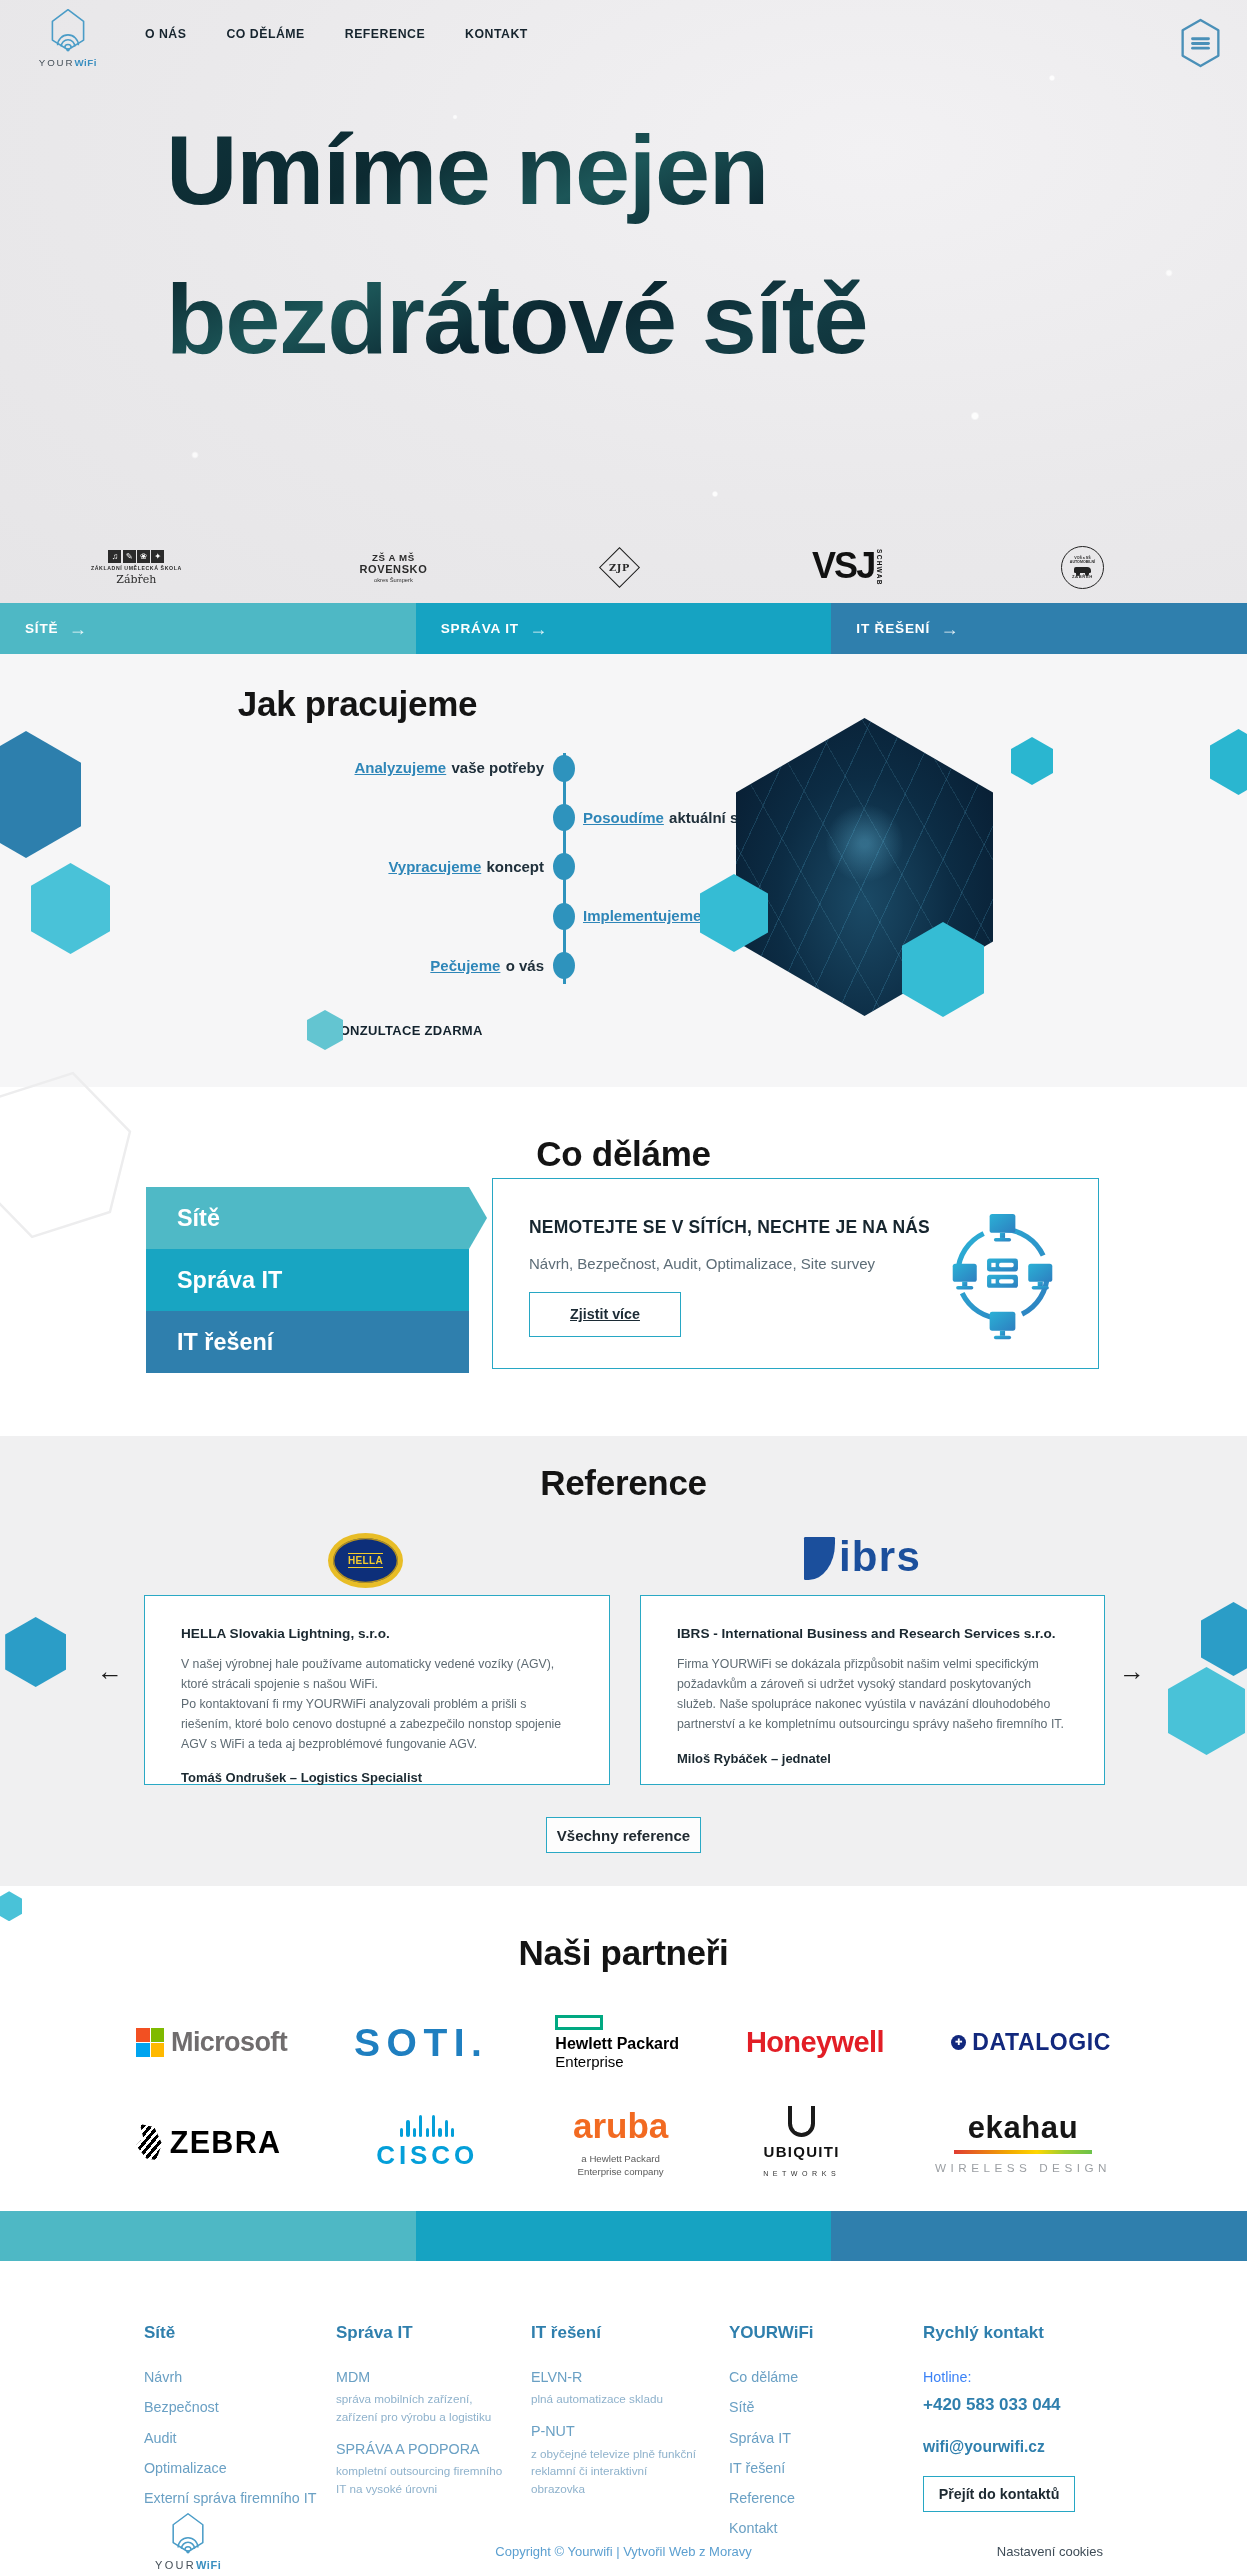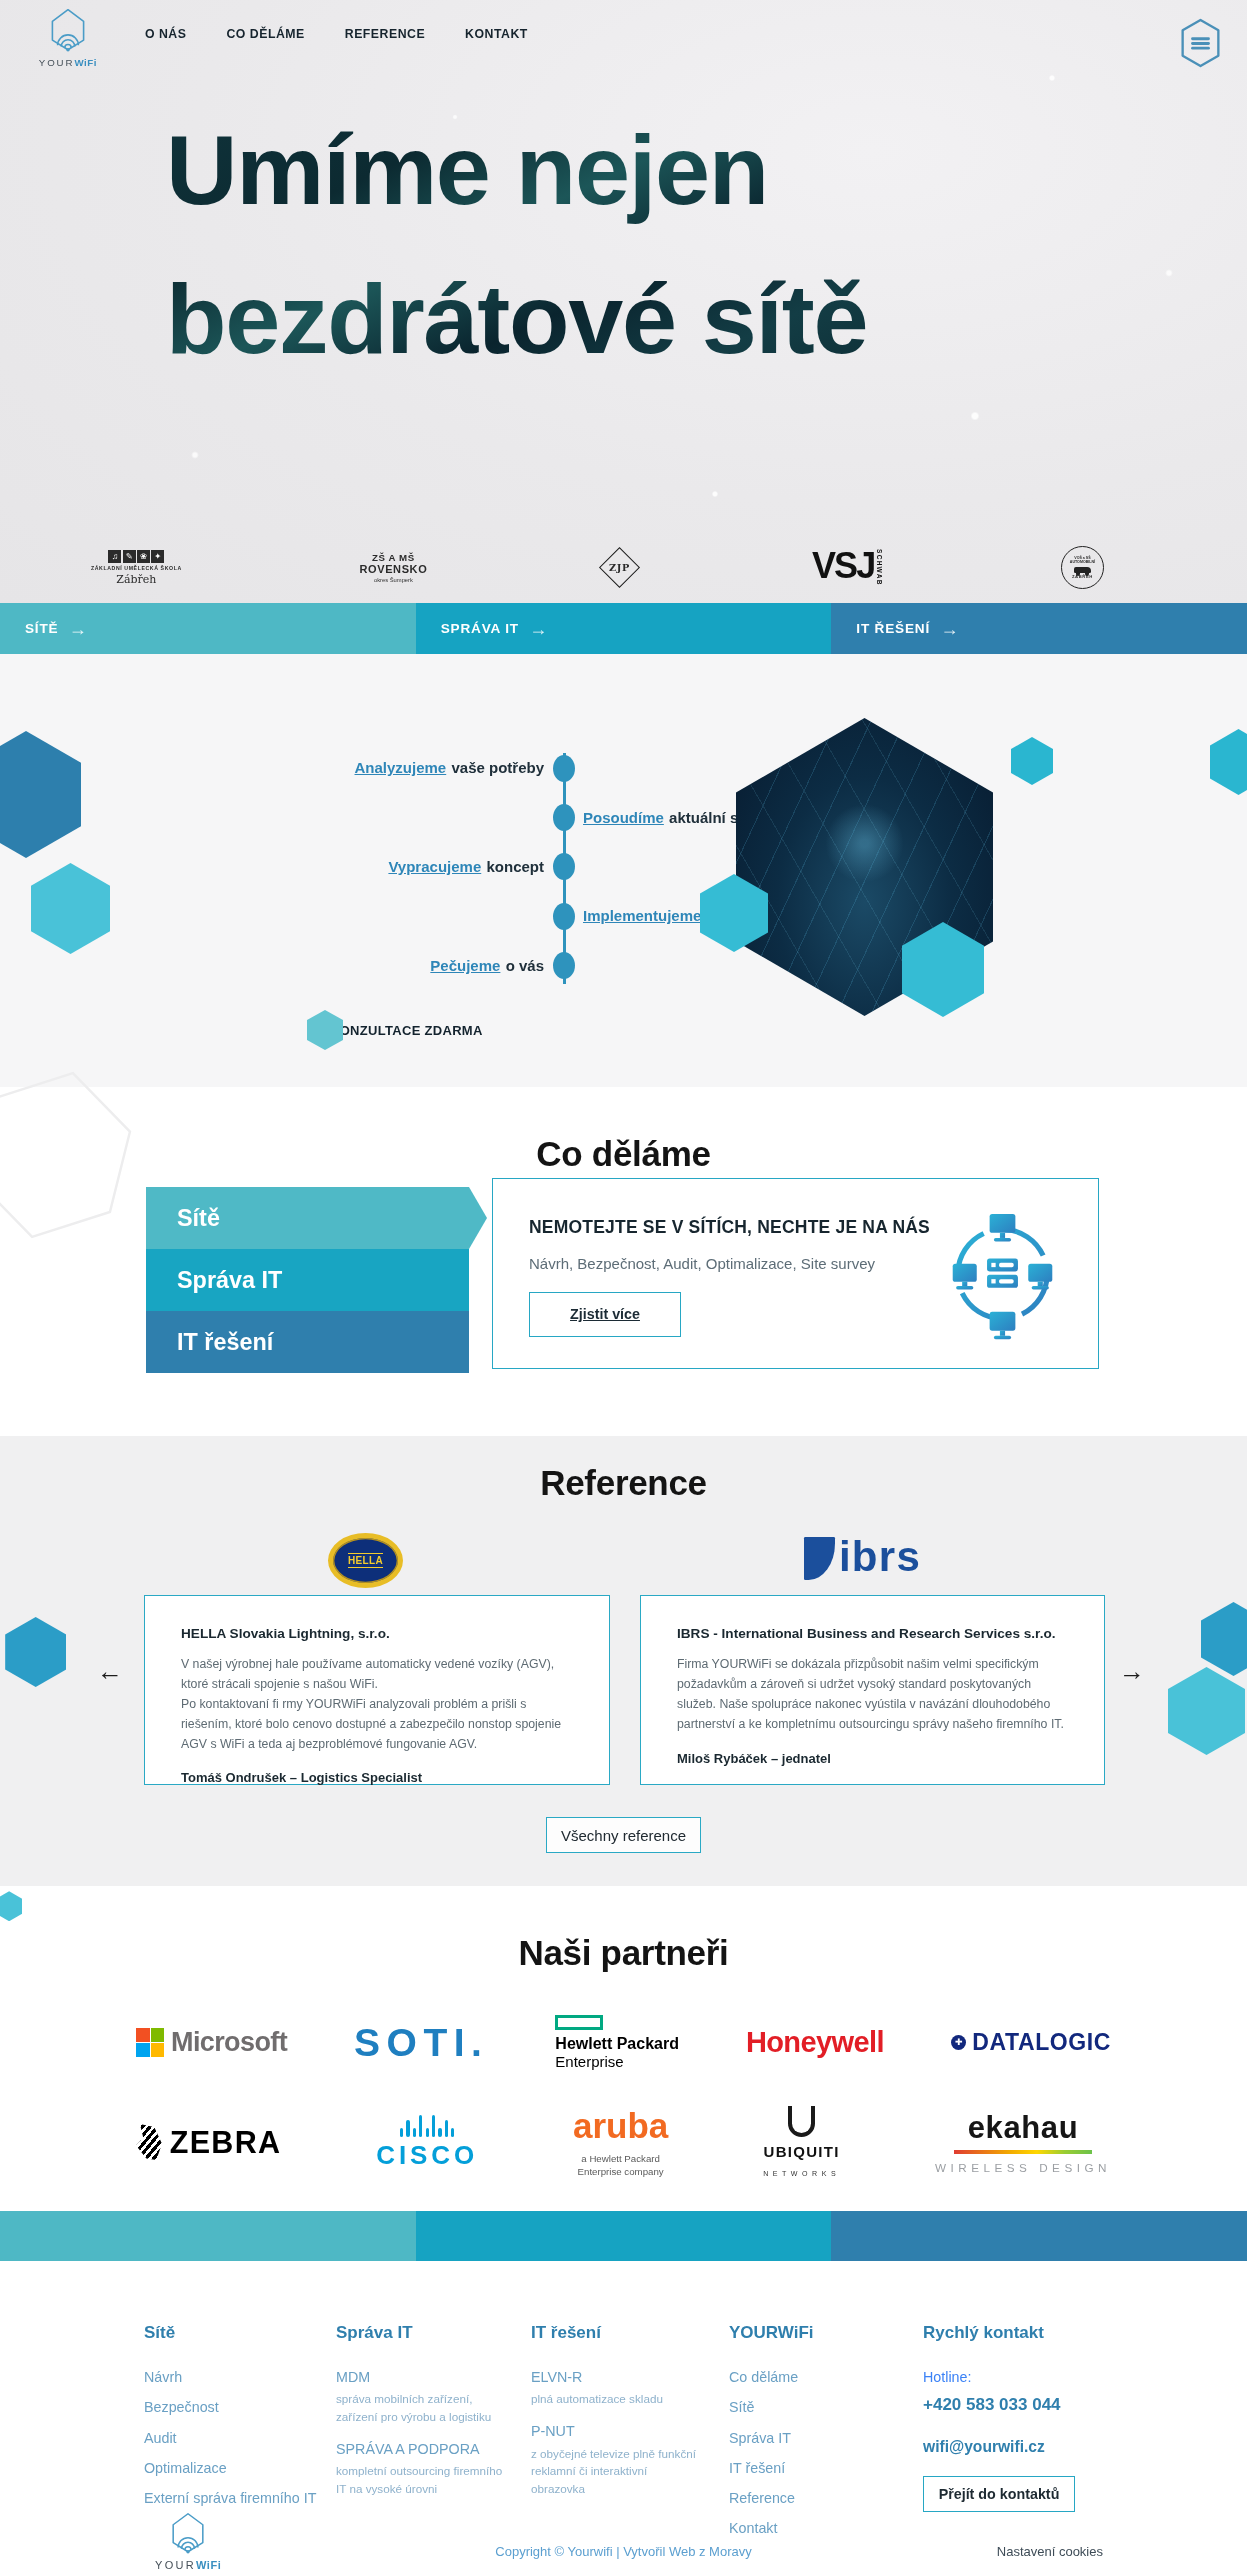--- a/index.html
+++ b/index.html
@@ -109,21 +109,21 @@
   .ibrs-text { font-size:42px; font-weight:700; color:#1b4f9c; line-height:.95; letter-spacing:1.3px; margin-left:3.9px; }
   .ref-card { position:absolute; top:159px; height:190px; background:#fff; border:0.6px solid #2aa9c5; padding:30px 36px; }
   .ref-card.one { left:144px; width:466px; }
   .ref-card.two { left:640px; width:465px; }
   .rc-company { font-size:13.6px; font-weight:800; color:#1a2830; }
   .rc-body { margin-top:14.3px; font-size:12.3px; color:#5e6b73; line-height:1.62; }
   .rc-author { margin-top:15.6px; font-size:13px; font-weight:800; color:#1a2830; }
   .ref-arrow { position:absolute; top:220px; background:none; border:none; font-size:26px; color:#1c1c1c; cursor:pointer; font-family:inherit; }
   .ref-arrow.prev { left:97px; }
   .ref-arrow.next { left:1119px; }
-  .all-refs { position:absolute; left:546px; top:381px; width:155px; height:36px; background:#fdfdfd; border:1.3px solid #2aa9c5; font-family:inherit; font-size:15px; font-weight:400; color:#202a31; cursor:pointer; }
+  .all-refs { position:absolute; left:546px; top:381px; width:155px; height:36px; background:#fdfdfd; border:1.3px solid #2aa9c5; font-family:inherit; font-size:15px; font-weight:700; color:#202a31; cursor:pointer; }
 
   
   .partners { position:relative; height:325px; background:#fff; }
   .partners-title { padding-top:47px; text-align:center; font-size:35px; font-weight:800; color:#141414; letter-spacing:-0.3px; }
   .prow { width:975px; margin:0 auto; display:flex; justify-content:space-between; align-items:center; }
   .prow.r1 { margin-top:34px; height:71px; }
   .prow.r2 { margin-top:25px; height:78px; }
   .plogo { display:flex; flex-direction:column; align-items:center; }
   .ms { flex-direction:row; gap:6.5px; }
   .ms-squares { display:grid; grid-template-columns:13.6px 13.6px; grid-template-rows:13.6px 13.6px; gap:1.3px; }
@@ -260,20 +260,21 @@
     </a>
     <a class="stab">
       <span class="stab-label">IT ŘEŠENÍ</span>
       <span class="stab-arrow">→</span>
     </a>
   </div>
 
   <section class="how">
     <div class="dec hx" style="left:-29px;top:77px;width:110px;height:127px;background:#2d7fad;"></div>
     <div class="dec hx" style="left:31px;top:209px;width:79px;height:91px;background:#49c2d8;"></div>
+    <h2 class="how-title">Jak pracujeme</h2>
 
     <div class="tl-line"></div>
     <div class="tl-dot" style="top:101px;"></div>
     <div class="tl-dot" style="top:150px;"></div>
     <div class="tl-dot" style="top:199px;"></div>
     <div class="tl-dot" style="top:249px;"></div>
     <div class="tl-dot" style="top:298px;"></div>
 
     <div class="step left" style="top:105px;"><span class="hl">Analyzujeme</span><span class="rest">vaše potřeby</span></div>
     <div class="step right" style="top:155px;"><span class="hl">Posoudíme</span><span class="rest">aktuální stav</span></div>

